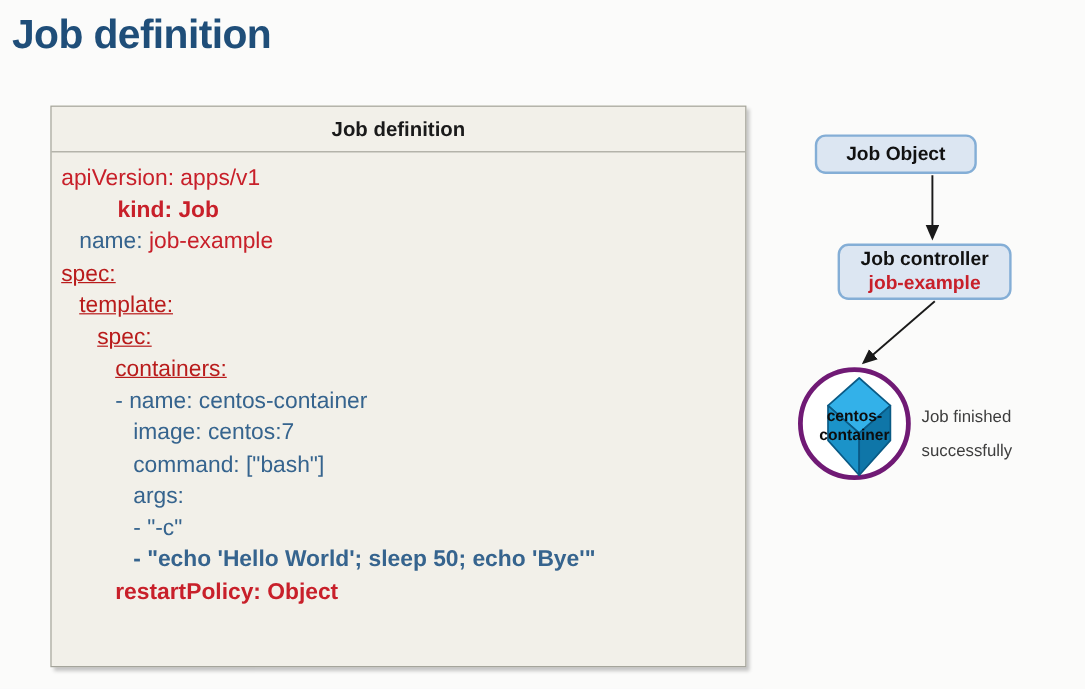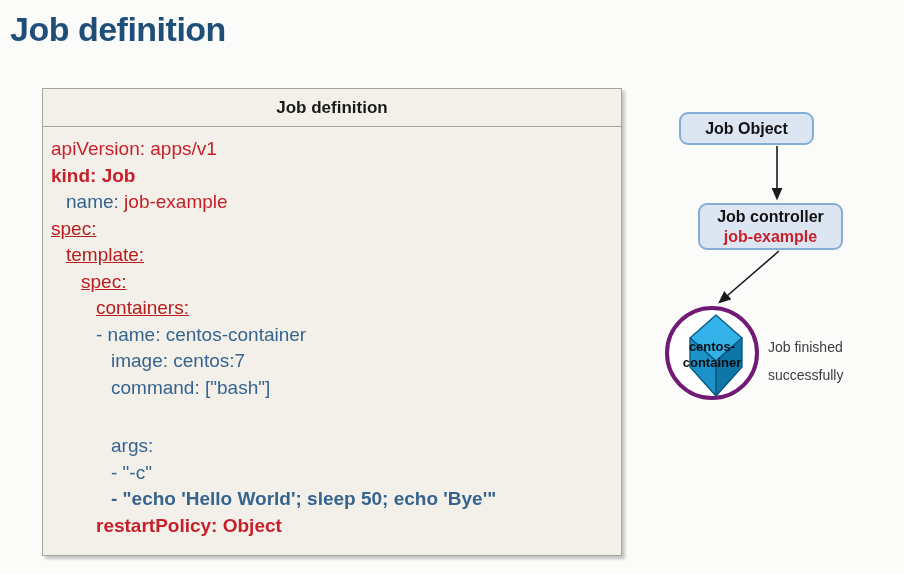--- a/index.html
+++ b/index.html
@@ -136,30 +136,30 @@
 <body>
 
 <div class="stage">
 
   <h1 class="slide-title">Job definition</h1>
 
   <div class="code-panel">
     <div class="code-panel-header">Job definition</div>
     <div class="code-body">
         <div class="code-line" style="padding-left: 0px;"><span class="c-red">apiVersion: apps/v1</span></div>
-        <div class="code-line" style="padding-left: 0px;"><span class="c-red-b">kind: Job</span></div>
+        <div class="code-line" style="padding-left: 0px; margin-left: 47px;"><span class="c-red-b">kind: Job</span></div>
         <div class="code-line" style="padding-left: 15px;"><span class="c-blue">name: </span><span class="c-red">job-example</span></div>
         <div class="code-line" style="padding-left: 0px;"><span class="c-dark">spec:</span></div>
         <div class="code-line" style="padding-left: 15px;"><span class="c-dark">template:</span></div>
         <div class="code-line" style="padding-left: 30px;"><span class="c-dark">spec:</span></div>
         <div class="code-line" style="padding-left: 45px;"><span class="c-dark">containers:</span></div>
         <div class="code-line" style="padding-left: 45px;"><span class="c-blue">- name: centos-container</span></div>
         <div class="code-line" style="padding-left: 60px;"><span class="c-blue">image: centos:7</span></div>
         <div class="code-line" style="padding-left: 60px;"><span class="c-blue">command: ["bash"]</span></div>
-        <div class="code-line" style="padding-left: 60px; margin-top: 32px;"><span class="c-blue">args:</span></div>
+        <div class="code-line" style="padding-left: 60px;"><span class="c-blue">args:</span></div>
         <div class="code-line" style="padding-left: 60px;"><span class="c-blue">- "-c"</span></div>
         <div class="code-line" style="padding-left: 60px;"><span class="c-blue-b">- "echo 'Hello World'; sleep 50; echo 'Bye'"</span></div>
         <div class="code-line" style="padding-left: 45px;"><span class="c-red-b">restartPolicy: Object</span></div>
       </div>
   </div>
 
   <svg class="flow-arrows" viewBox="0 0 254 320" xmlns="http://www.w3.org/2000/svg">
     <defs>
       <marker id="ah" markerWidth="9" markerHeight="9" refX="6.5" refY="3.5" orient="auto">
         <path d="M0,0 L8,3.5 L0,7 z" fill="#1a1a1a"></path>

